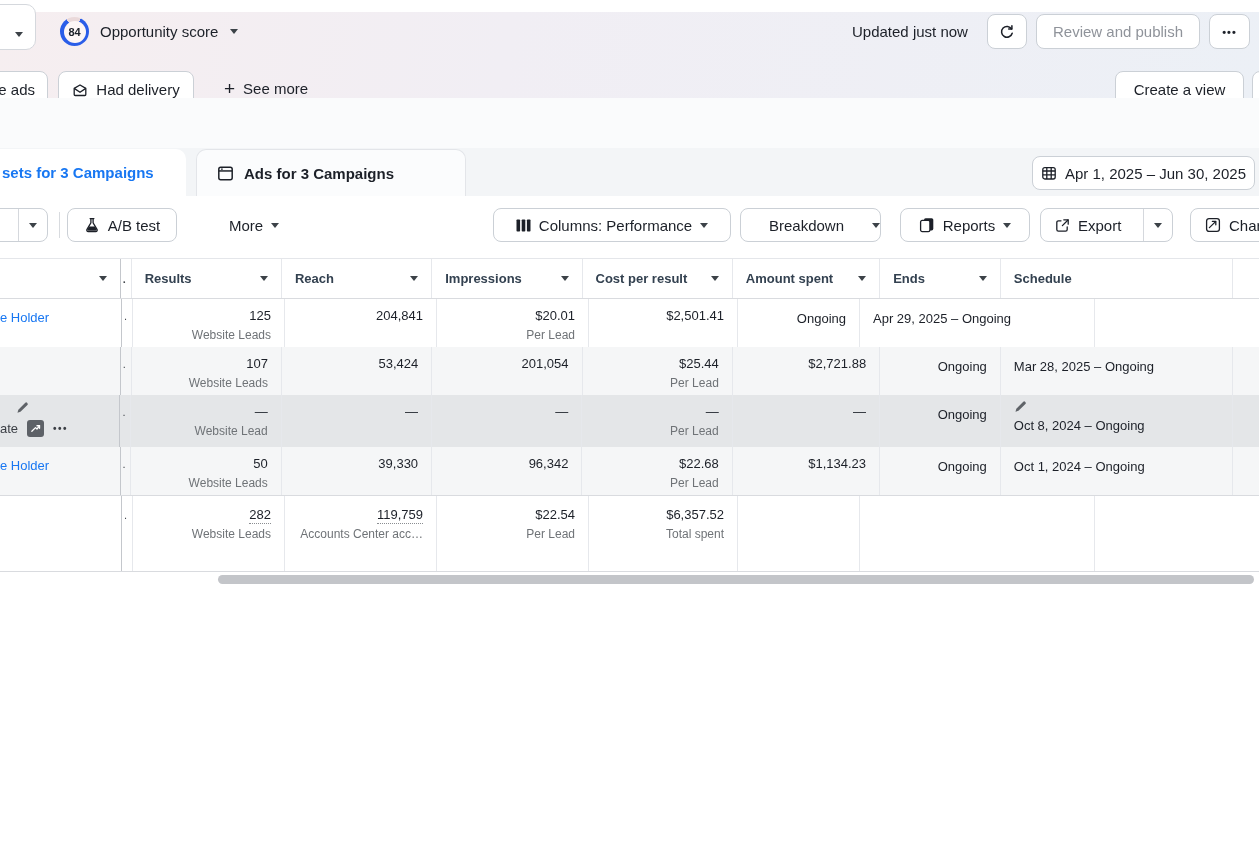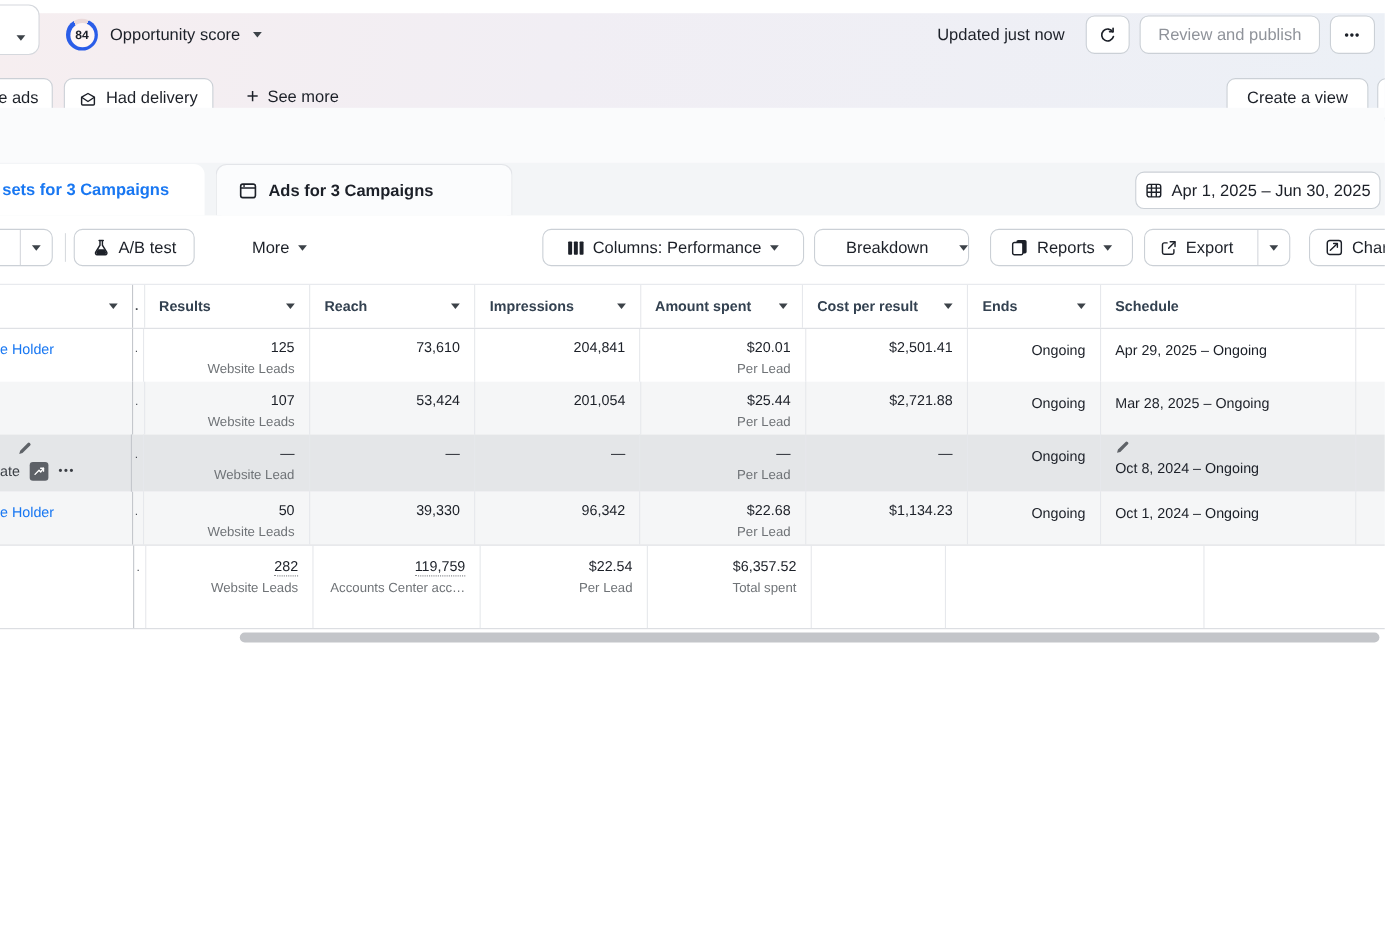--- a/index.html
+++ b/index.html
@@ -255,46 +255,43 @@
           <span class="caret"></span>
         </div>
         <div class="hcell " style="width: 152px;">
           <span class="lbl">Reach</span>
           <span class="caret"></span>
         </div>
         <div class="hcell " style="width: 152px;">
           <span class="lbl">Impressions</span>
           <span class="caret"></span>
         </div>
+        <div class="hcell " style="width: 152px;">
+          <span class="lbl">Cost per result</span>
+          <span class="caret"></span>
+        </div>
         <div class="hcell " style="width: 149px;">
           <span class="lbl">Amount spent</span>
-          <span class="caret"></span>
-        </div>
-        <div class="hcell " style="width: 152px;">
-          <span class="lbl">Cost per result</span>
           <span class="caret"></span>
         </div>
         <div class="hcell " style="width: 122px;">
           <span class="lbl">Ends</span>
           <span class="caret"></span>
         </div>
         <div class="hcell " style="width: 235px;">
           <span class="lbl">Schedule</span>
         </div>
         <div class="hcell  " style="width: 12px; border-right: none;"></div>
       </div>
       <div class="trow" style="height: 48px;">
         <div class="tcell col-name" style="width: 122px; padding-left: 0px; padding-top: 11px;"><a class="link">e Holder</a></div>
         <div class="tcell " style="width: 11px; padding: 9px 2px 0px;"><span class="sliver-dot">.</span></div>
         <div class="tcell r " style="width: 152px;">
           <div class="main">125</div>
           <div class="sub">Website Leads</div>
-        </div>
-        <div class="tcell r " style="width: 152px;">
-          <div class="main">73,610</div>
         </div>
         <div class="tcell r " style="width: 152px;">
           <div class="main">204,841</div>
         </div>
         <div class="tcell r " style="width: 152px;">
           <div class="main">$20.01</div>
           <div class="sub">Per Lead</div>
         </div>
         <div class="tcell r " style="width: 149px;">
           <div class="main">$2,501.41</div>

